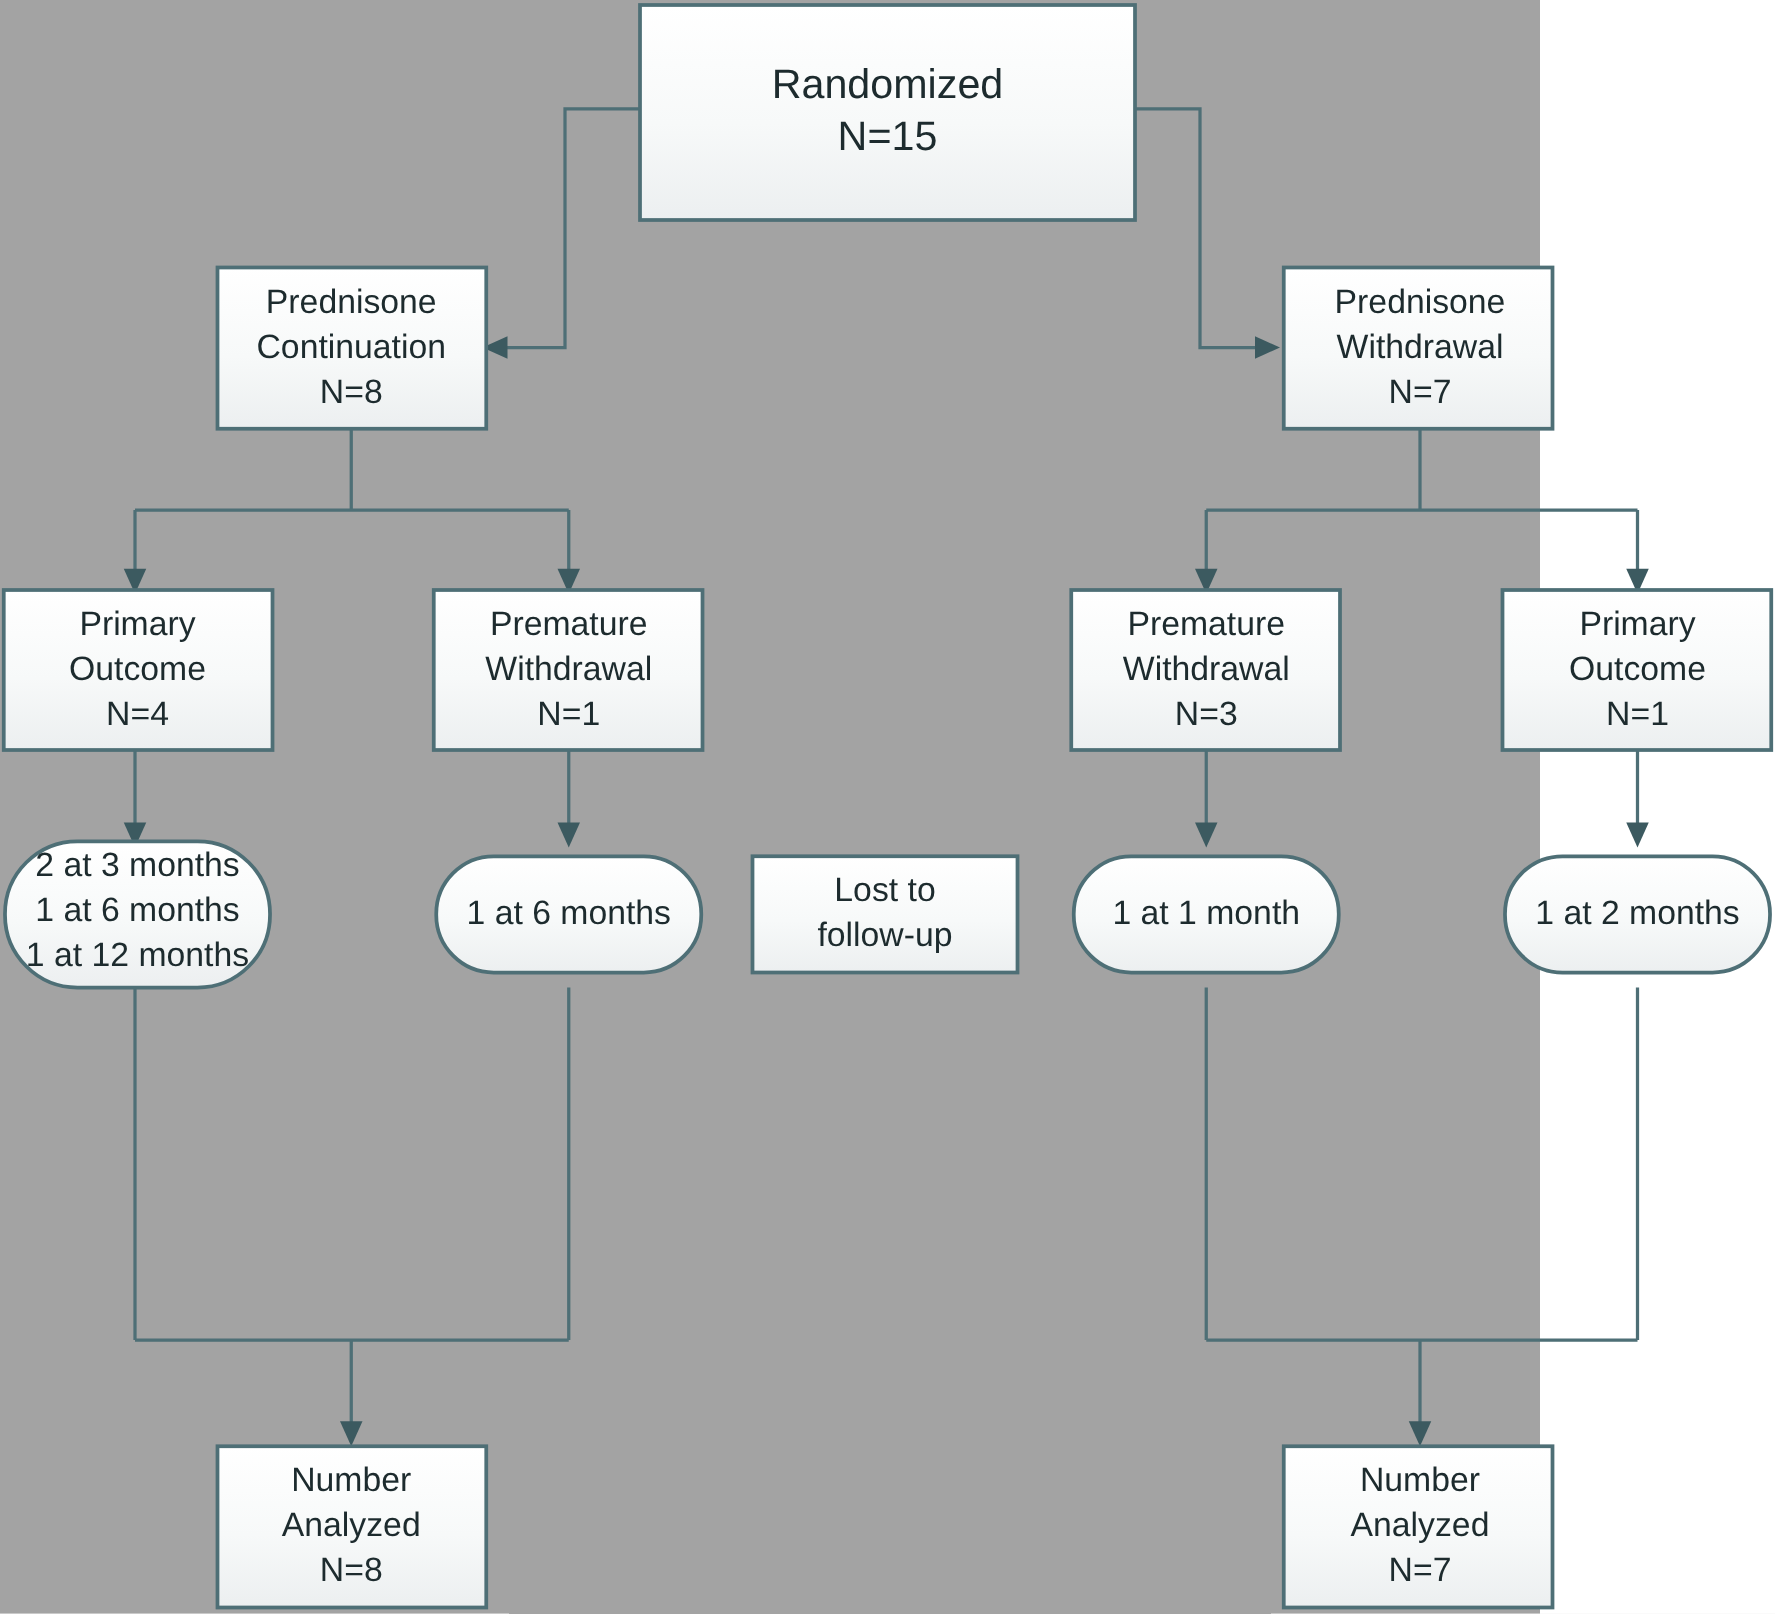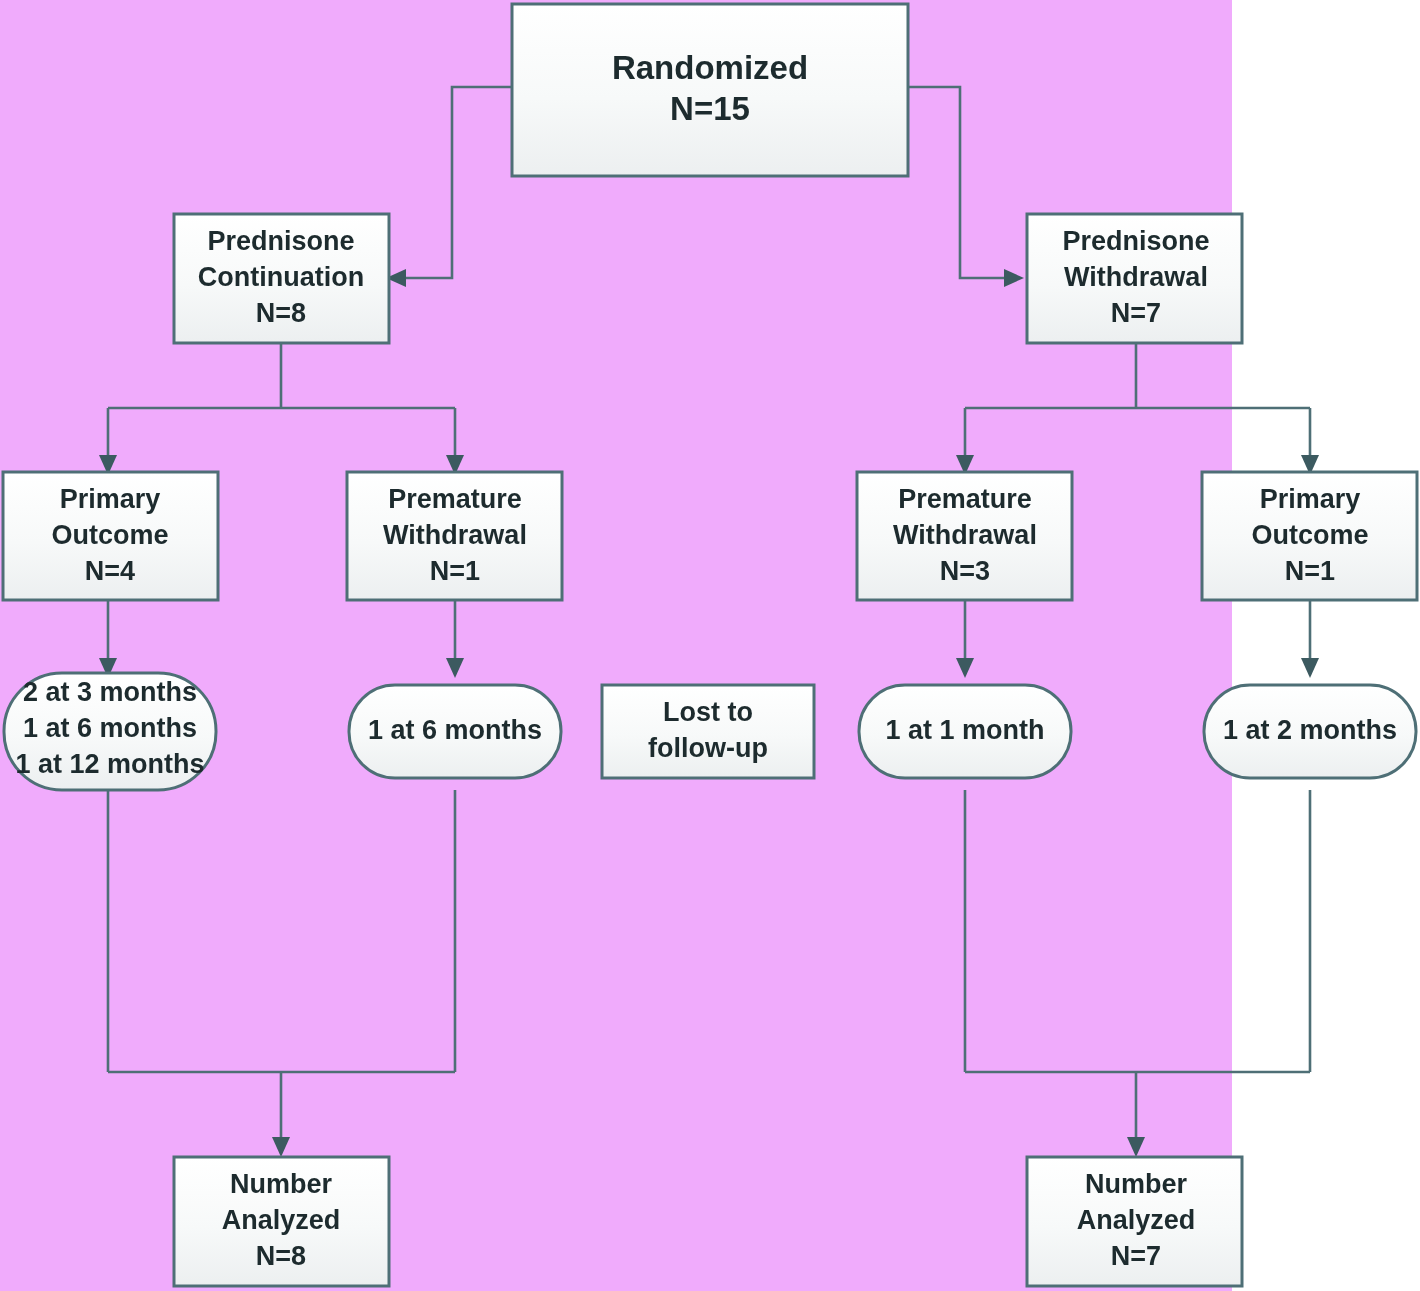--- a/index.html
+++ b/index.html
@@ -4,23 +4,22 @@
 <style>
   html, body {
     margin: 0;
     padding: 0;
     background: #ffffff;
   }
   #diagram-root {
     position: relative;
     width: 1232px;
     height: 1291px;
-    background: #f0abfc;
+    background: #a3a3a3;
     font-family: "Liberation Sans", sans-serif;
-    font-weight: bold;
   }
   svg.flow {
     position: absolute;
     left: 0;
     top: 0;
     width: 1420px;
     height: 1291px;
     display: block;
   }
   .node-rect {

